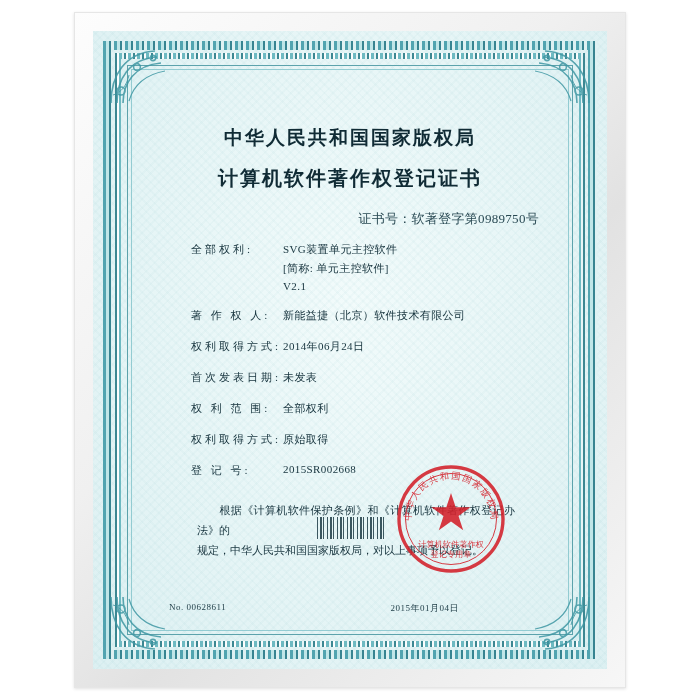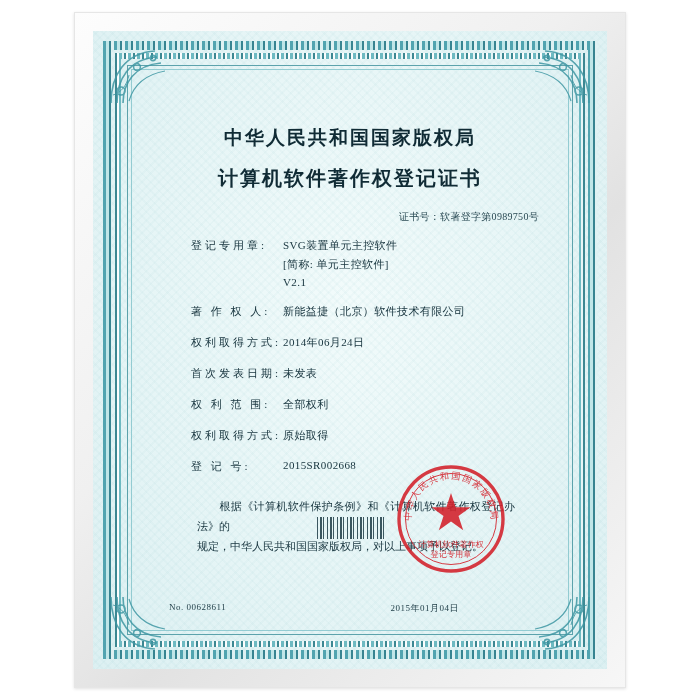--- a/index.html
+++ b/index.html
@@ -134,21 +134,21 @@
     letter-spacing: 2px;
     font-weight: bold;
     color: #102b35;
     margin-top: 14px;
   }
 
   .cert-no {
     margin-top: 18px;
     text-align: right;
     padding-right: 22px;
-    font-size: 10px;
+    font-size: 13px;
     color: #2a4a54;
     letter-spacing: 0.3px;
   }
 
   .fields {
     margin-top: 14px;
     padding-left: 52px;
     padding-right: 36px;
   }
   .field-row {
@@ -300,21 +300,21 @@
         <div class="title-block">
           <div class="title-main">中华人民共和国国家版权局</div>
           <div class="title-sub">计算机软件著作权登记证书</div>
         </div>
 
         <div class="cert-no">证书号：软著登字第0989750号</div>
 
         <div class="fields">
 
           <div class="field-row">
-            <div class="field-label">登记专用章:</div>
+            <div class="field-label">全部权利:</div>
             <div class="field-value">
               <span>SVG装置单元主控软件</span>
               <span class="line2">[简称: 单元主控软件]</span>
               <span class="line3">V2.1</span>
             </div>
           </div>
 
           <div class="field-row">
             <div class="field-label">著 作 权 人:</div>
             <div class="field-value">新能益捷（北京）软件技术有限公司</div>

